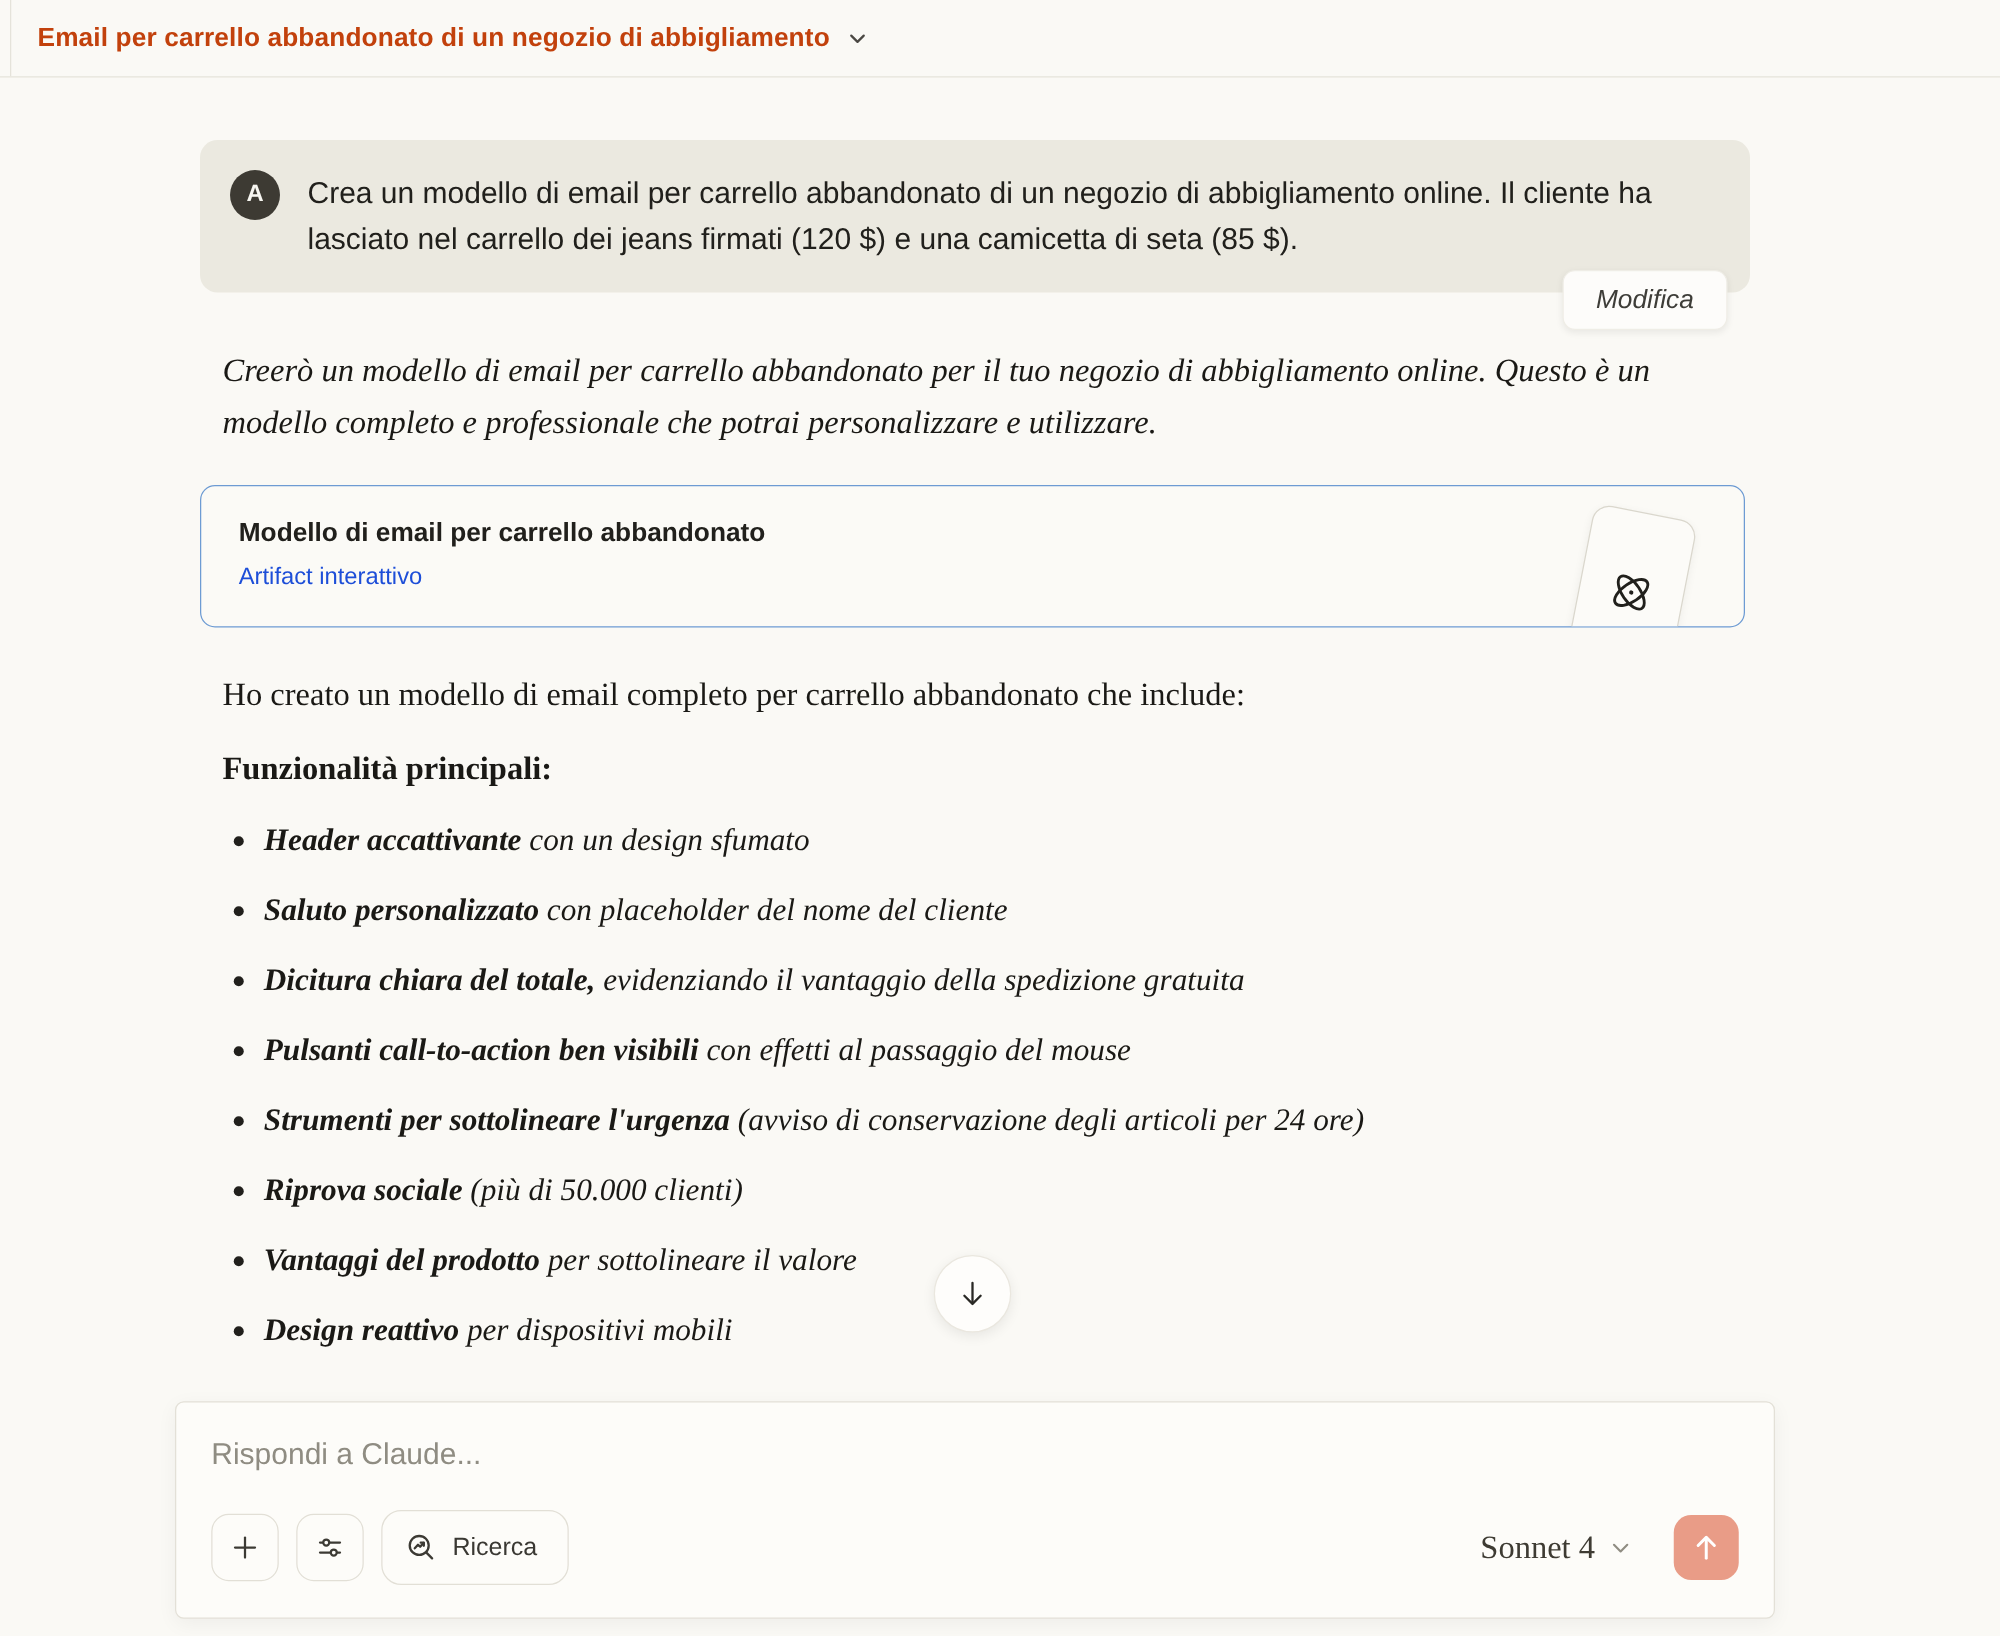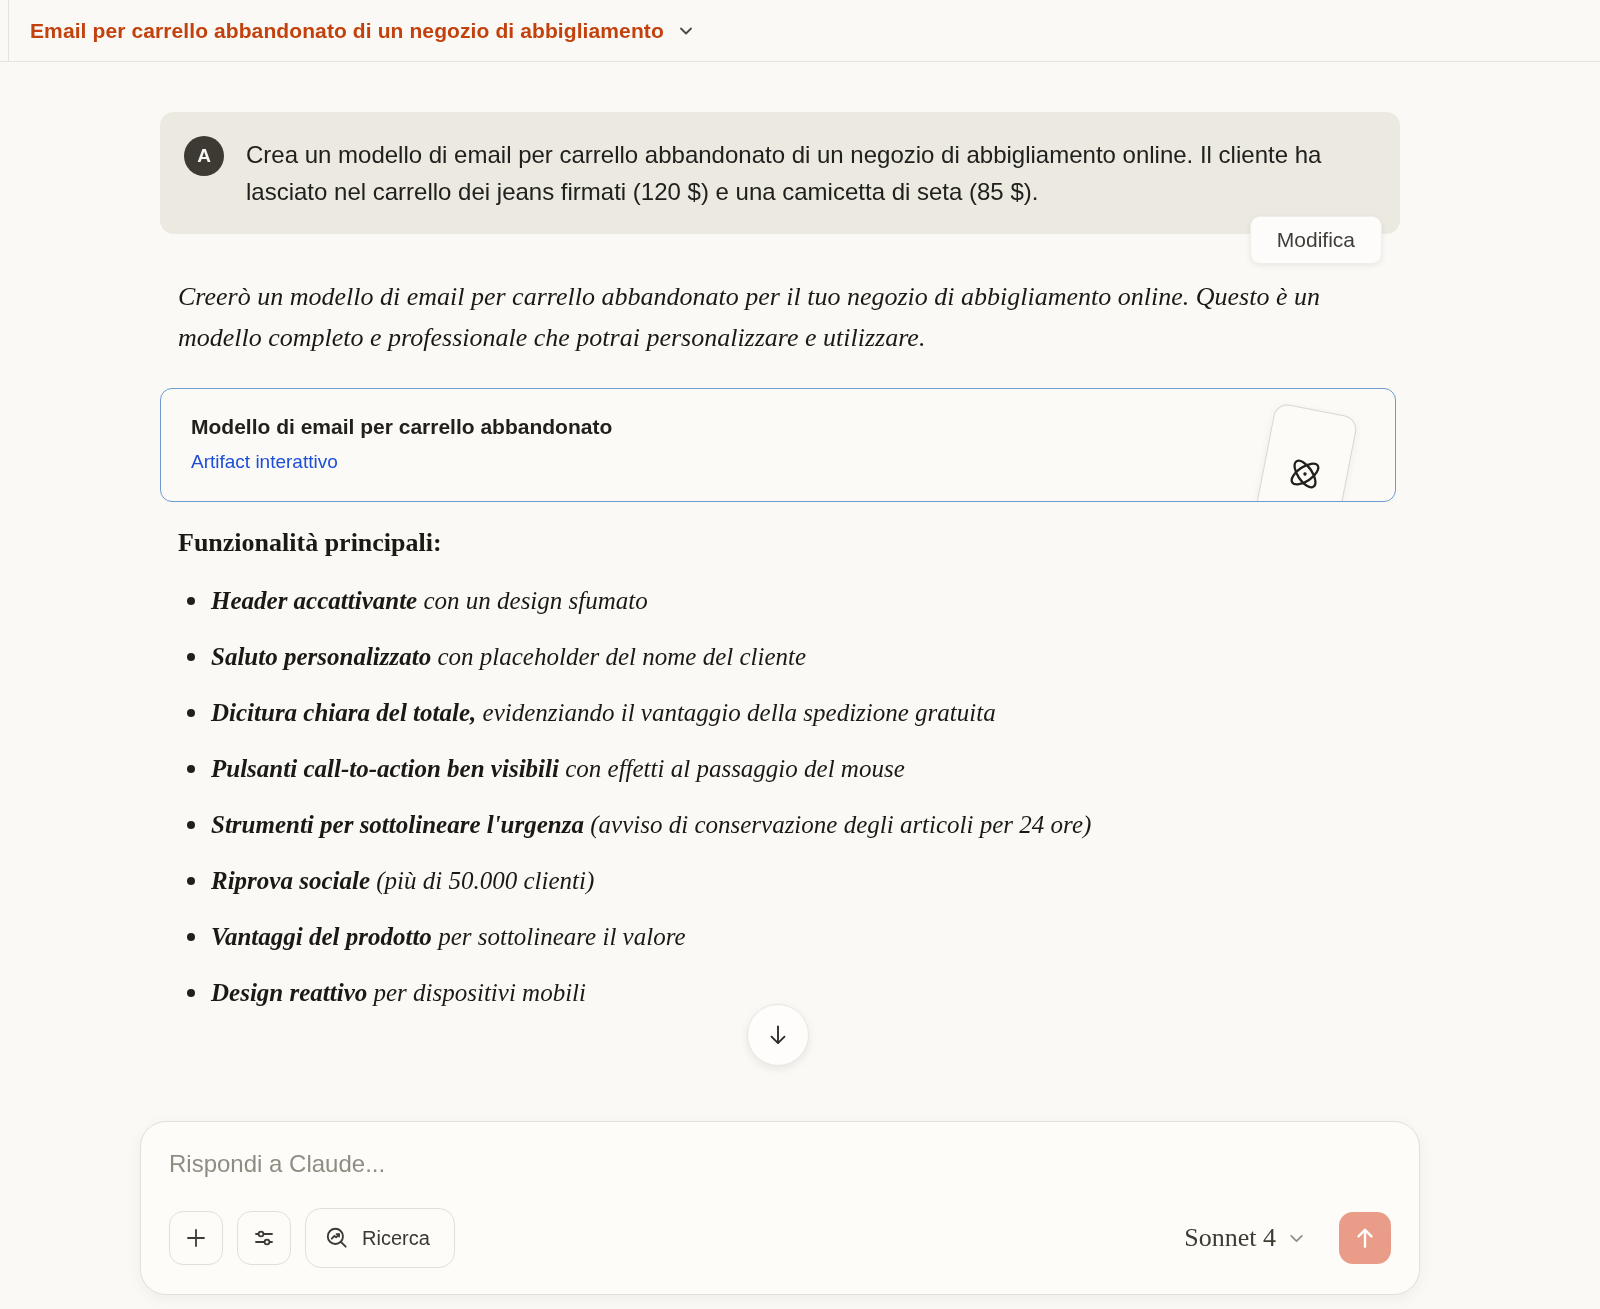--- a/index.html
+++ b/index.html
@@ -13,21 +13,21 @@
   .title-menu .t { font-size:21px; font-weight:700; color:#c2410c; letter-spacing:0.1px; }
   .chev { width:16px; height:16px; }
 
   
   .col { position:absolute; left:160px; top:62px; width:1240px; }
 
   
   .bubble { position:relative; margin-top:50px; background:#EBE9E0; border-radius:14px; padding:22px 26px 24px 24px; display:flex; gap:22px; }
   .avatar { flex:0 0 auto; width:40px; height:40px; border-radius:50%; background:#3D3A33; color:#F7F6F1; display:flex; align-items:center; justify-content:center; font-size:19px; font-weight:700; margin-top:2px; }
   .bubble .msg { font-size:24px; line-height:37px; color:#21201C; padding-top:2px; }
-  .edit-btn { position:absolute; right:18px; bottom:-30px; background:#FDFCFA; border:1px solid #EFEDE6; border-radius:10px; box-shadow:0 2px 6px rgba(0,0,0,0.07); padding:11px 26px; font-size:21px; color:#3E3D38; cursor:pointer; }
+  .edit-btn { position:absolute; right:18px; bottom:-30px; background:#FDFCFA; border:1px solid #EFEDE6; border-radius:10px; box-shadow:0 2px 6px rgba(0,0,0,0.07); padding:11px 26px; font-size:21px; color:#3E3D38; cursor:pointer;font-style:italic; }
 
   
   .serif { font-family:"Liberation Serif","DejaVu Serif",serif; }
   .intro { margin:42px 0 0 18px; width:1200px; font-style:italic; font-size:26px; line-height:41px; color:#1A1915; }
 
   
   .artifact { position:relative; margin:30px 0 0 0; width:1236px; height:114px; border:1.5px solid #6D9BD3; border-radius:12px; background:#FBFAF6; overflow:hidden; cursor:pointer; }
   .artifact .at { position:absolute; left:30px; top:26px; font-size:21px; font-weight:700; color:#21201C; }
   .artifact .as { position:absolute; left:30px; top:62px; font-size:19px; color:#1d4ed8; }
   .tilted { position:absolute; right:48px; top:20px; width:84px; height:130px; background:#FCFBF8; border:1px solid #DAD7CD; border-radius:14px; transform:rotate(11deg); box-shadow:0 2px 8px rgba(0,0,0,0.06); display:flex; align-items:center; justify-content:center; }
@@ -40,21 +40,21 @@
   ul.features { margin:26px 0 0 18px; list-style:none;font-style:italic; }
   ul.features li { position:relative; padding-left:33px; font-size:25px; line-height:34px; color:#1A1915; margin-bottom:22px; font-family:"Liberation Serif","DejaVu Serif",serif; }
   ul.features li::before { content:''; position:absolute; left:9px; top:13px; width:8px; height:8px; border-radius:50%; background:#21201C; }
   ul.features li .b { font-weight:700; }
   li.narrow { max-width:545px; }
 
   
   .scroll-btn { position:absolute; left:747px; top:1004px; width:62px; height:62px; border-radius:50%; background:#FEFDFB; border:1px solid #EAE7DF; box-shadow:0 3px 10px rgba(0,0,0,0.08); display:flex; align-items:center; justify-content:center; cursor:pointer; }
 
   
-  .composer { position:absolute; left:140px; top:1121px; width:1280px; height:174px; background:#FDFCF9; border:1px solid #E3E0D7; border-radius:26px; box-shadow:0 4px 16px rgba(0,0,0,0.05); padding:28px 28px 26px 28px; display:flex; flex-direction:column; justify-content:space-between; }
+  .composer { position:absolute; left:140px; top:1121px; width:1280px; height:174px; background:#FDFCF9; border:1px solid #E3E0D7; border-radius:7px; box-shadow:0 4px 16px rgba(0,0,0,0.05); padding:28px 28px 26px 28px; display:flex; flex-direction:column; justify-content:space-between; }
   .composer input { border:none; outline:none; background:transparent; font-family:"Liberation Sans",sans-serif; font-size:24px; color:#21201C; width:1100px; }
   .composer input::placeholder { color:#8F8C82; }
   .c-row { display:flex; align-items:center; }
   .icon-btn { width:54px; height:54px; border:1px solid #E2DFD6; border-radius:14px; background:#FDFCF9; display:flex; align-items:center; justify-content:center; cursor:pointer; margin-right:14px; }
   .search-btn { height:60px; border:1px solid #E2DFD6; border-radius:16px; background:#FDFCF9; display:flex; align-items:center; justify-content:center; gap:12px; padding:0 24px 0 18px; cursor:pointer; }
   .search-btn .lbl { font-size:20px; color:#3A3833; }
   .spacer { flex:1; }
   .model { display:flex; align-items:center; gap:12px; cursor:pointer; margin-right:34px; }
   .model .m { font-family:"Liberation Serif","DejaVu Serif",serif; font-size:26px; color:#3E3B33; }
   .send-btn { width:52px; height:52px; border:none; border-radius:14px; background:#E99C87; display:flex; align-items:center; justify-content:center; cursor:pointer; }
@@ -87,20 +87,21 @@
     <div class="as">Artifact interattivo</div>
     <div class="tilted">
       <svg class="atom" viewBox="0 0 44 44" fill="none" stroke="#21201C" stroke-width="2.4">
         <ellipse cx="22" cy="22" rx="16" ry="7.5" transform="rotate(45 22 22)"></ellipse>
         <ellipse cx="22" cy="22" rx="16" ry="7.5" transform="rotate(-45 22 22)"></ellipse>
         <circle cx="22" cy="22" r="1.8" fill="#21201C" stroke="none"></circle>
       </svg>
     </div>
   </div>
 
+  <p class="serif body-p">Ho creato un modello di email completo per carrello abbandonato che include:</p>
   <p class="serif feat-h">Funzionalità principali:</p>
 
   <ul class="features">
     <li><span class="b">Header accattivante</span><span> con un design sfumato</span></li>
     <li><span class="b">Saluto personalizzato</span><span> con placeholder del nome del cliente</span></li>
     <li><span class="b">Dicitura chiara del totale,</span><span> evidenziando il vantaggio della spedizione gratuita</span></li>
     <li><span class="b">Pulsanti call-to-action ben visibili</span><span> con effetti al passaggio del mouse</span></li>
     <li><span class="b">Strumenti per sottolineare l'urgenza</span><span> (avviso di conservazione degli articoli per 24 ore)</span></li>
     <li><span class="b">Riprova sociale</span><span> (più di 50.000 clienti)</span></li>
     <li class="narrow"><span class="b">Vantaggi del prodotto</span><span> per sottolineare il valore</span></li>

